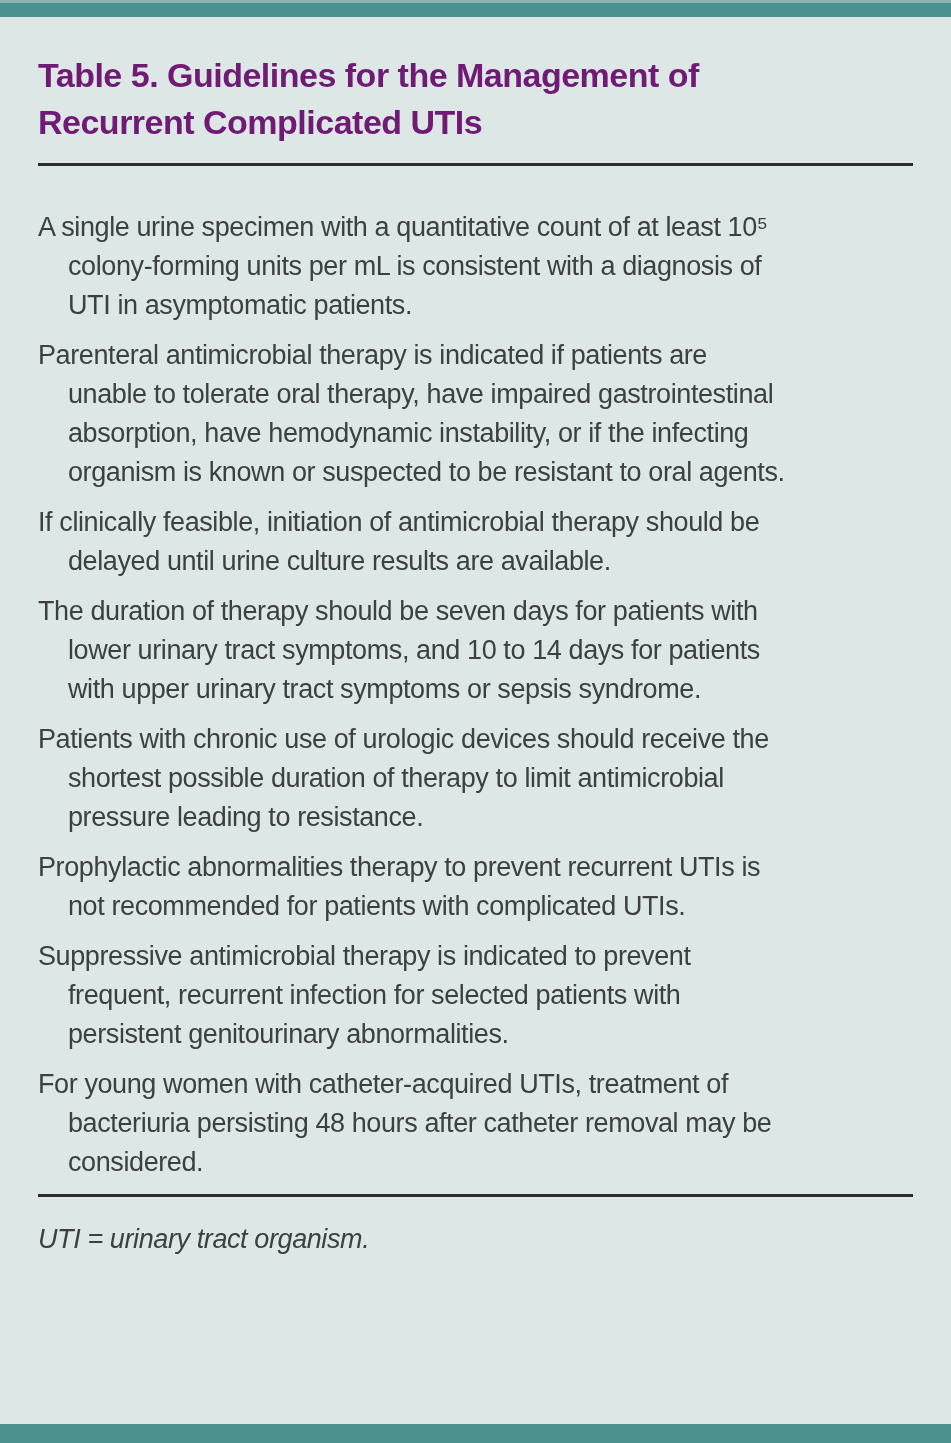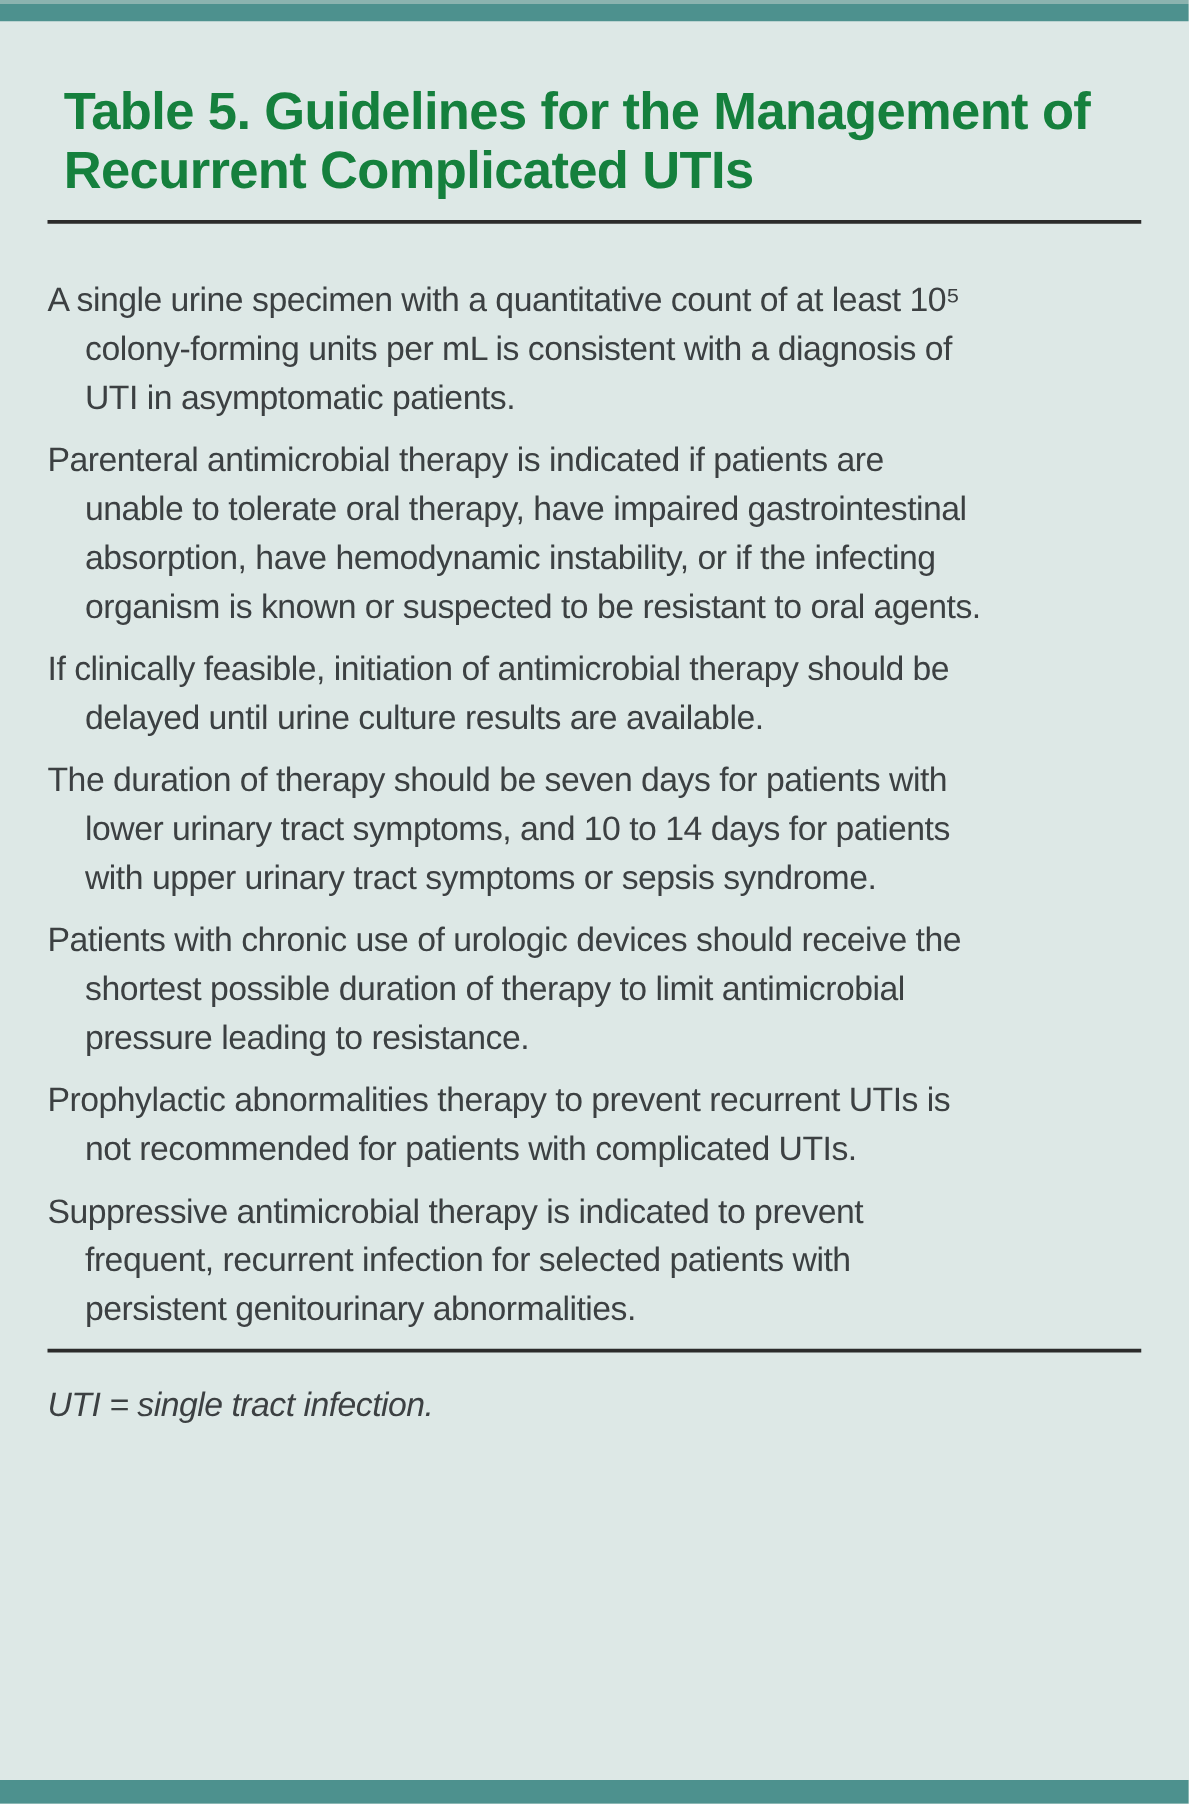--- a/index.html
+++ b/index.html
@@ -24,25 +24,25 @@
     position: absolute;
     bottom: 0; left: 0; right: 0;
     height: 19px;
     background: #4d918e;
   }
   .content {
     padding: 52px 38px 0 38px;
     box-sizing: border-box;
   }
   .table-title {
-    margin: 13px;
-    font-size: 42px;
+    margin: 0;
+    font-size: 34px;
     line-height: 47px;
     font-weight: bold;
-    color: #15803d;
+    color: #701a75;
     letter-spacing: -0.5px;
     white-space: pre-line;
   }
   .rule {
     border: none;
     border-top: 3px solid #2b2b2b;
     margin: 0;
   }
   .rule-top {
     margin-top: 17px;
@@ -107,22 +107,25 @@
 lower urinary tract symptoms, and 10 to 14 days for patients
 with upper urinary tract symptoms or sepsis syndrome.</p>
     <p class="guideline">Patients with chronic use of urologic devices should receive the
 shortest possible duration of therapy to limit antimicrobial
 pressure leading to resistance.</p>
     <p class="guideline">Prophylactic abnormalities therapy to prevent recurrent UTIs is
 not recommended for patients with complicated UTIs.</p>
     <p class="guideline">Suppressive antimicrobial therapy is indicated to prevent
 frequent, recurrent infection for selected patients with
 persistent genitourinary abnormalities.</p>
+    <p class="guideline">For young women with catheter-acquired UTIs, treatment of
+bacteriuria persisting 48 hours after catheter removal may be
+considered.</p>
   </div>
 
   <hr class="rule rule-bottom">
 
-  <p class="footnote footnote-first">UTI = single tract infection.</p>
+  <p class="footnote footnote-first">UTI = urinary tract organism.</p>
 
 
 </div>
 
 <div class="bottom-bar"></div>
 
 </body></html>

